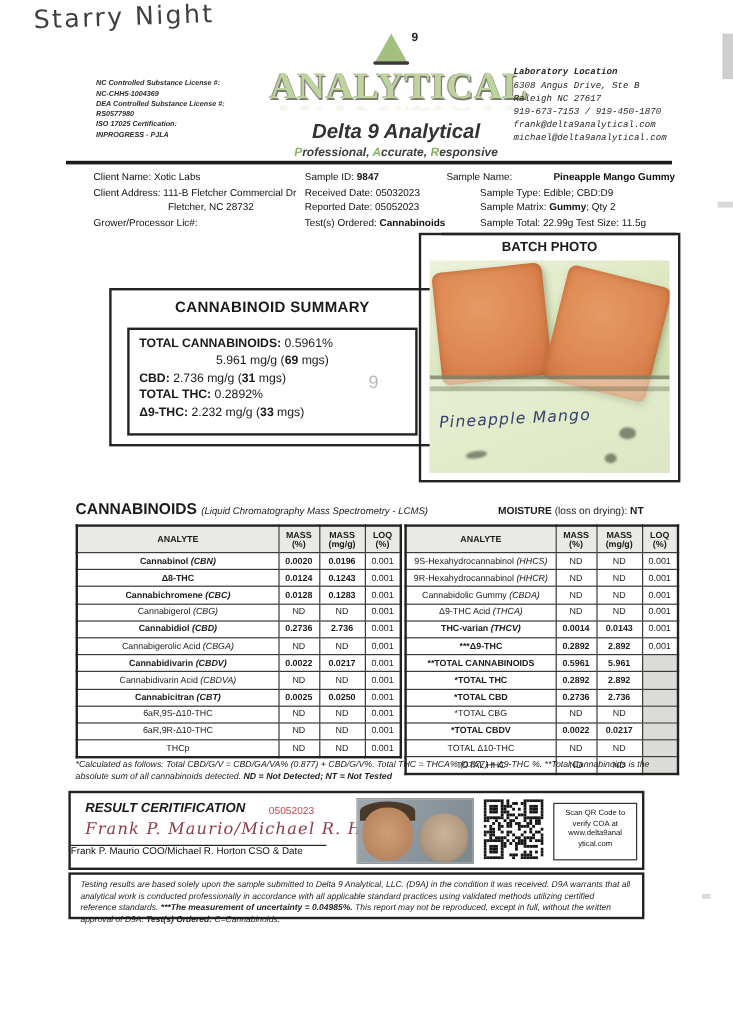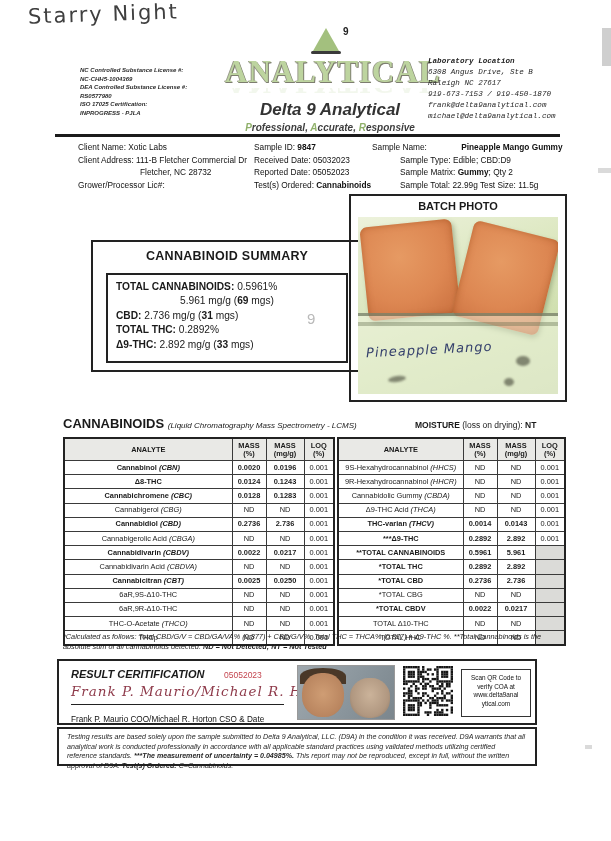--- a/index.html
+++ b/index.html
@@ -86,22 +86,22 @@
   .paren{font-style:italic;}
 
   #footnote{left:63px;top:632px;width:500px;font-size:7.3px;font-style:italic;line-height:9.7px;color:#1c1c1c;}
 
   
   #cert-box{left:57px;top:659px;width:476px;height:62px;border:2px solid #222;}
   #cert-title{position:absolute;left:12px;top:7px;font-size:11px;font-weight:bold;font-style:italic;}
   #cert-date{position:absolute;left:165px;top:9px;font-size:8.5px;color:#c4454f;}
   #cert-signature{position:absolute;left:12px;top:22px;font-family:"DejaVu Serif",serif;
     font-style:italic;font-size:13.5px;color:#8e3a4a;letter-spacing:1px;white-space:nowrap;}
-  #cert-names{position:absolute;left:12px;top:43px;width:213px;border-top:1.5px solid #222;
-    padding-top:10px;font-size:8.2px;color:#111;white-space:nowrap;}
+  #cert-names{position:absolute;left:0;top:43px;width:213px;border-top:1.5px solid #222;
+    padding-top:0;font-size:8.2px;color:#111;white-space:nowrap;}
   #cert-photo{position:absolute;left:238px;top:4px;width:96px;height:53px;border:1px solid #999;
     background:linear-gradient(120deg,#9fa8ae 0%,#8c979e 50%,#7b868d 100%);overflow:hidden;}
   .face{position:absolute;border-radius:46%;}
   #face-1{left:4px;top:7px;width:42px;height:44px;
     background:radial-gradient(ellipse at 50% 48%,#cf9d74 0%,#b9855f 70%,#8a6246 100%);}
   #face-1-hair{position:absolute;left:2px;top:2px;width:46px;height:16px;border-radius:50% 50% 0 0;
     background:#4a3828;}
   #face-2{left:52px;top:12px;width:40px;height:40px;
     background:radial-gradient(ellipse at 50% 42%,#cbb39a 0%,#b09780 65%,#84705c 100%);}
   #qr{position:absolute;left:344px;top:5px;width:50px;height:50px;}
@@ -179,21 +179,21 @@
     </div>
   <div class="abs" id="col3-rule"></div>
 
   <div class="abs" id="summary-box">
     <div id="summary-title">CANNABINOID SUMMARY</div>
     <div id="summary-inner">
         <div class="sum-line"><span style="font-weight: bold;">TOTAL CANNABINOIDS:</span><span>  0.5961%</span></div>
         <div class="sum-line center"><span>5.961 mg/g (</span><span style="font-weight: bold;">69</span><span> mgs)</span></div>
         <div class="sum-line"><span style="font-weight: bold;">CBD:</span><span>  2.736 mg/g (</span><span style="font-weight: bold;">31</span><span> mgs)</span></div>
         <div class="sum-line"><span style="font-weight: bold;">TOTAL THC:</span><span>  0.2892%</span></div>
-        <div class="sum-line"><span style="font-weight: bold;">Δ9-THC:</span><span>  2.892 mg/g (</span><span style="font-weight: bold;">33</span><span> mgs)</span></div>
+        <div class="sum-line"><span style="font-weight: bold;">Δ9-THC:</span><span>  2.232 mg/g (</span><span style="font-weight: bold;">33</span><span> mgs)</span></div>
       </div>
   </div>
 
   <div class="abs" id="watermark-9">9</div>
 
   <div class="abs" id="photo-box">
     <div id="photo-title">BATCH PHOTO</div>
     <div id="photo-area">
       <div class="gummy" id="gummy-1"></div>
       <div class="gummy" id="gummy-2"></div>
@@ -299,26 +299,20 @@
           <td class="c-loq">0.001</td>
         </tr>
         <tr>
           <td class="c-analyte">6aR,9S-Δ10-THC</td>
           <td class="c-pct">ND</td>
           <td class="c-mgg">ND</td>
           <td class="c-loq">0.001</td>
         </tr>
         <tr>
           <td class="c-analyte">6aR,9R-Δ10-THC</td>
-          <td class="c-pct">ND</td>
-          <td class="c-mgg">ND</td>
-          <td class="c-loq">0.001</td>
-        </tr>
-        <tr>
-          <td class="c-analyte"><span>THC-O-Acetate</span><span class="paren"> (THCO)</span></td>
           <td class="c-pct">ND</td>
           <td class="c-mgg">ND</td>
           <td class="c-loq">0.001</td>
         </tr>
         <tr>
           <td class="c-analyte">THCp</td>
           <td class="c-pct">ND</td>
           <td class="c-mgg">ND</td>
           <td class="c-loq">0.001</td>
         </tr>

